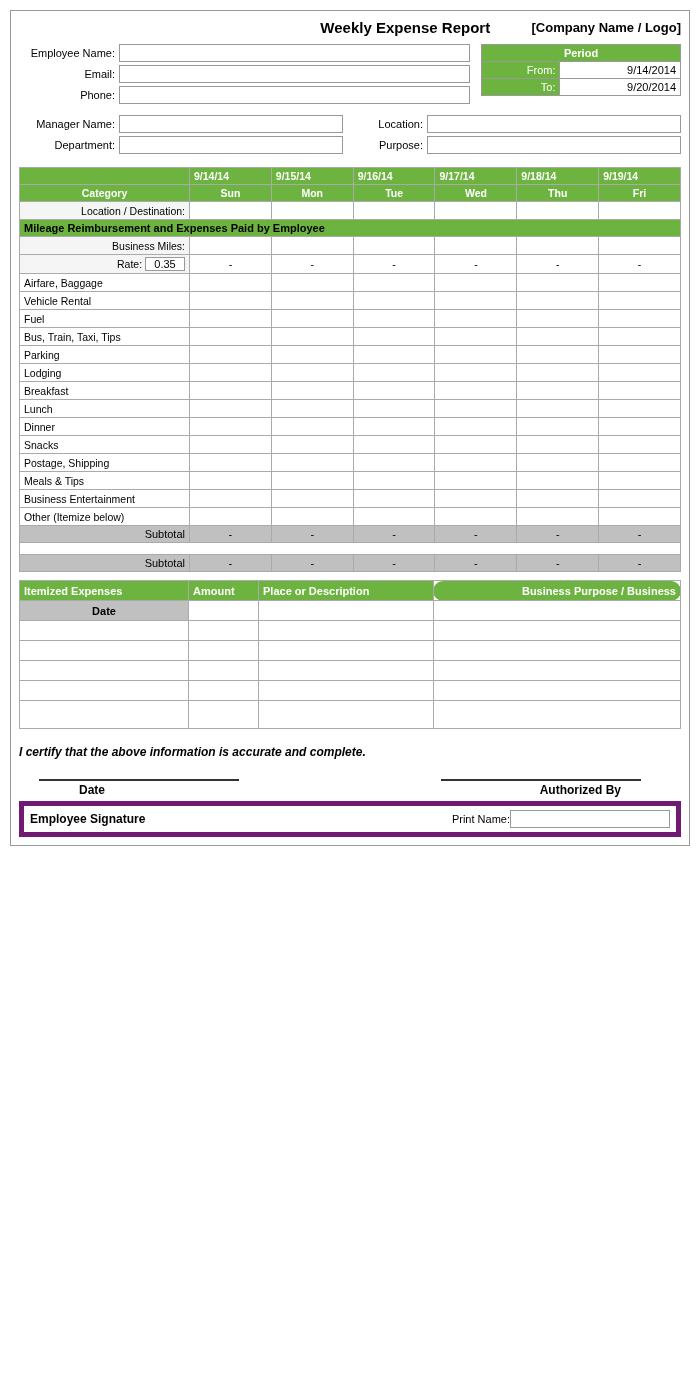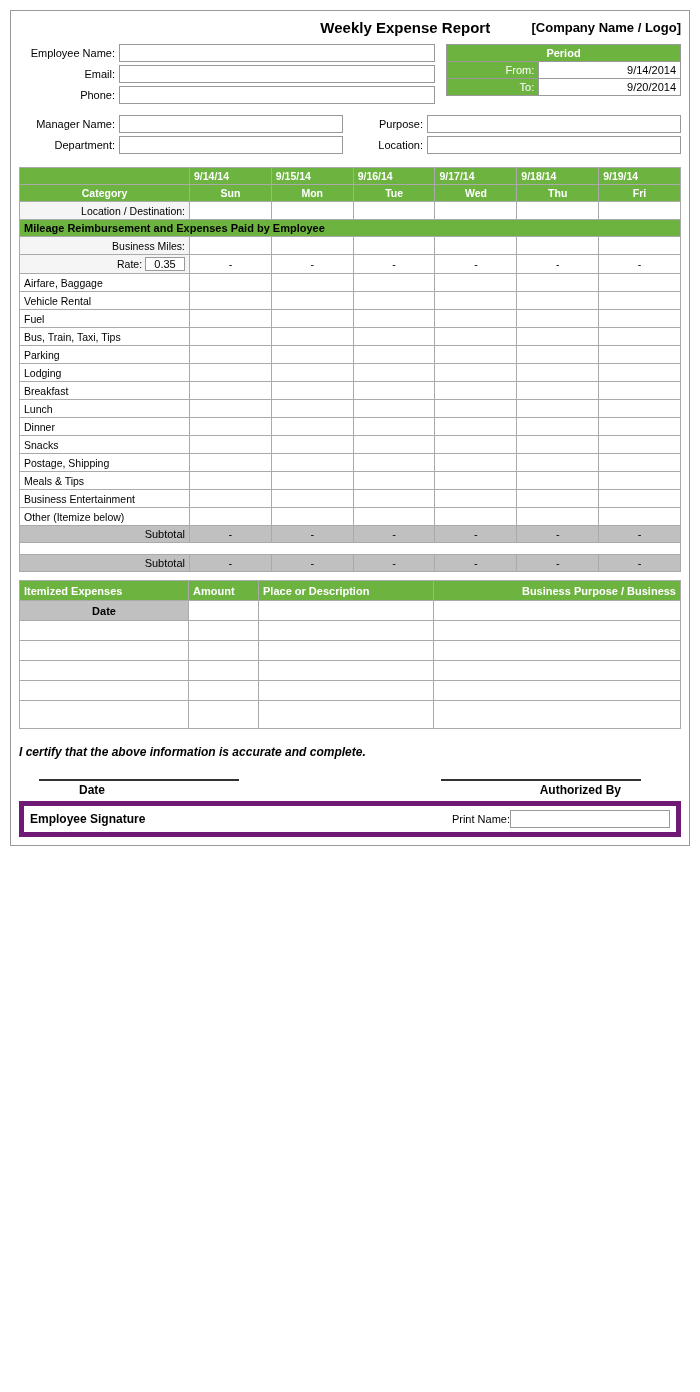--- a/index.html
+++ b/index.html
@@ -38,21 +38,21 @@
     
     .info-section {
       display: flex;
       gap: 11px;
       margin-bottom: 8px;
     }
     .info-left {
       flex: 1;
     }
     .info-right {
-      width: 235px;
+      width: 200px;
     }
     .info-row {
       display: flex;
       align-items: center;
       margin-bottom: 3px;
     }
     .info-label {
       text-align: right;
       min-width: 100px;
       padding-right: 4px;
@@ -263,25 +263,25 @@
         <span class="info-label">Manager Name:</span>
         <input class="info-input" type="text" style="">
       </div>
       <div class="info-row">
         <span class="info-label">Department:</span>
         <input class="info-input" type="text" style="">
       </div>
     </div>
     <div class="mgr-right">
       <div class="info-row">
+        <span class="info-label" style="min-width:70px;">Location:</span>
+        <input class="info-input" type="text" style="">
+      </div>
+      <div class="info-row">
         <span class="info-label" style="min-width:70px;">Purpose:</span>
-        <input class="info-input" type="text" style="">
-      </div>
-      <div class="info-row">
-        <span class="info-label" style="min-width:70px;">Location:</span>
         <input class="info-input" type="text" style="">
       </div>
     </div>
   </div>
 
   <table class="expense-table">
 
     <tbody>
         <tr class="green-header-row">
       <td class="cat-cell" style="width:170px;"></td>
@@ -492,21 +492,21 @@
     </tr>
   </tbody>
     </table>
 
   <table class="itemized-table">
     <tbody>
         <tr>
       <td style="width:169px;" class="itemized-header">Itemized Expenses</td>
       <td style="width:70px;" class="itemized-header">Amount</td>
       <td class="itemized-header">Place or Description</td>
-      <td class="itemized-header" style="text-align:right;">Business Purpose / Business</td>
+      <td class="itemized-header" style="text-align:right;border-radius:10px;">Business Purpose / Business</td>
     </tr>
     <tr>
       <td class="itemized-date-header">Date</td>
       <td></td>
       <td></td>
       <td></td>
     </tr>
     <tr>
           <td></td>
           <td></td>

